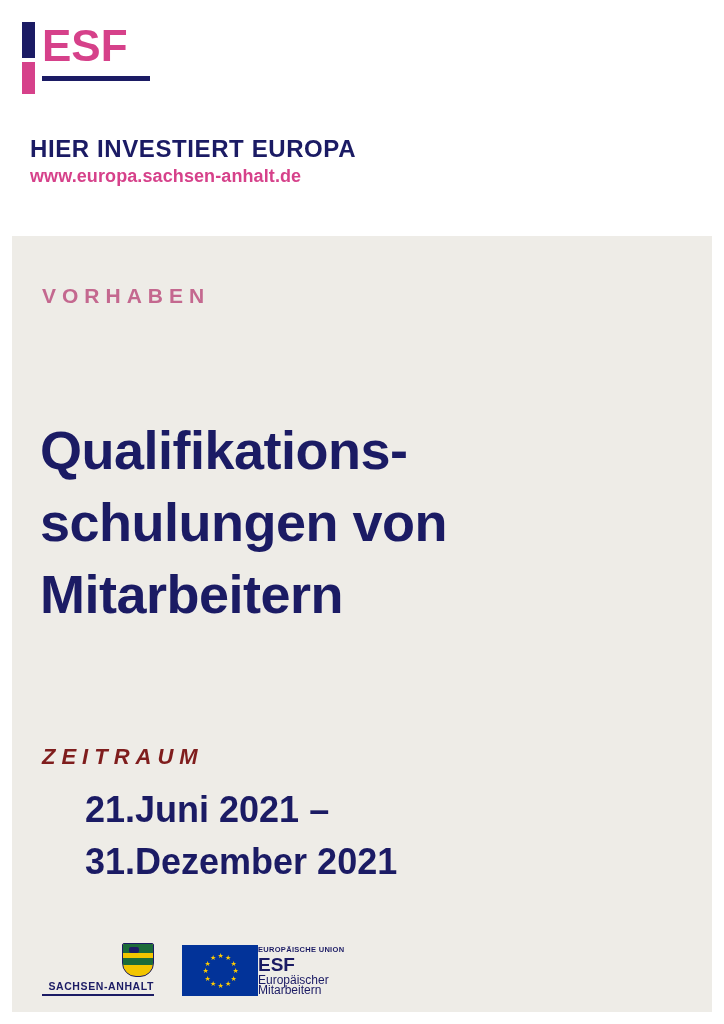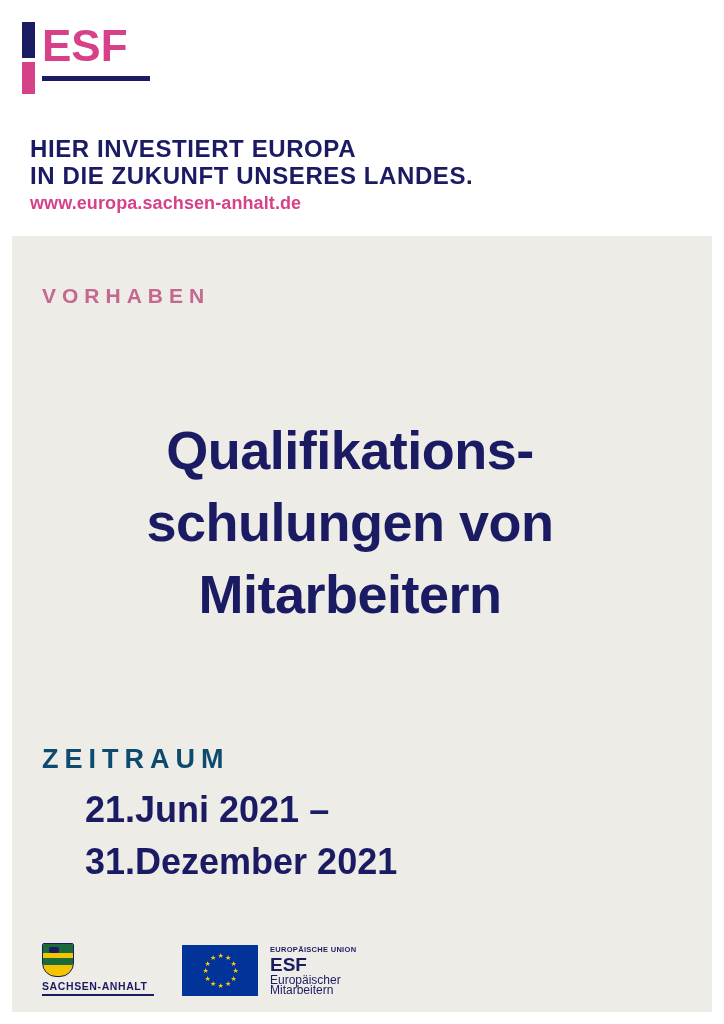--- a/index.html
+++ b/index.html
@@ -119,31 +119,31 @@
   .title {
     position: absolute;
     left: 28px;
     top: 178px;
     width: 620px;
     font-size: 54px;
     line-height: 72px;
     font-weight: bold;
     color: #1b1b64;
     letter-spacing: -0.5px;
-    text-align: center;
   }
 
   .period-label {
     position: absolute;
     left: 30px;
     top: 508px;
-    font-size: 27px;
+    font-size: 22px;
     font-weight: bold;
     letter-spacing: 6px;
-    color: #0c4a6e;
+    color: #7f1d1d;
+    font-style: italic;
   }
 
   .period-value {
     position: absolute;
     left: 28px;
     top: 548px;
     width: 620px;
     font-size: 36px;
     line-height: 52px;
     font-weight: bold;
@@ -159,21 +159,21 @@
     height: 60px;
     display: flex;
     align-items: flex-end;
     gap: 28px;
   }
 
   .lsa-logo {
     width: 112px;
     display: flex;
     flex-direction: column;
-    align-items: flex-start;
+    align-items: flex-end;
   }
   .lsa-logo .crest {
     width: 32px;
     height: 34px;
     position: relative;
   }
   .lsa-logo .crest .shield {
     position: absolute;
     inset: 0;
     background: #f2c500;
@@ -216,21 +216,21 @@
   .lsa-logo .rule {
     margin-top: 2px;
     width: 112px;
     height: 2px;
     background: #1b1b64;
   }
 
   .eu-logo {
     display: flex;
     align-items: center;
-    gap: 12px;
+    gap: 0;
   }
   .eu-flag {
     width: 76px;
     height: 51px;
     background: #023399;
     position: relative;
   }
   .eu-flag .star {
     position: absolute;
     width: 5px;
@@ -270,21 +270,20 @@
 
     <div class="esf-logo">
       <div class="bar-blue"></div>
       <div class="bar-pink"></div>
       <div class="esf-text">ESF</div>
       <div class="underline-blue"></div>
     </div>
 
     <div class="claim">
       <div class="line">HIER INVESTIERT EUROPA</div>
-      <div class="line">IN DIE ZUKUNFT UNSERES LANDES.</div>
       <div class="url">www.europa.sachsen-anhalt.de</div>
     </div>
 
   </div>
 
   <div class="panel">
 
     <div class="kicker">VORHABEN</div>
 
     <div class="title" style="white-space: pre-line;">Qualifikations-

